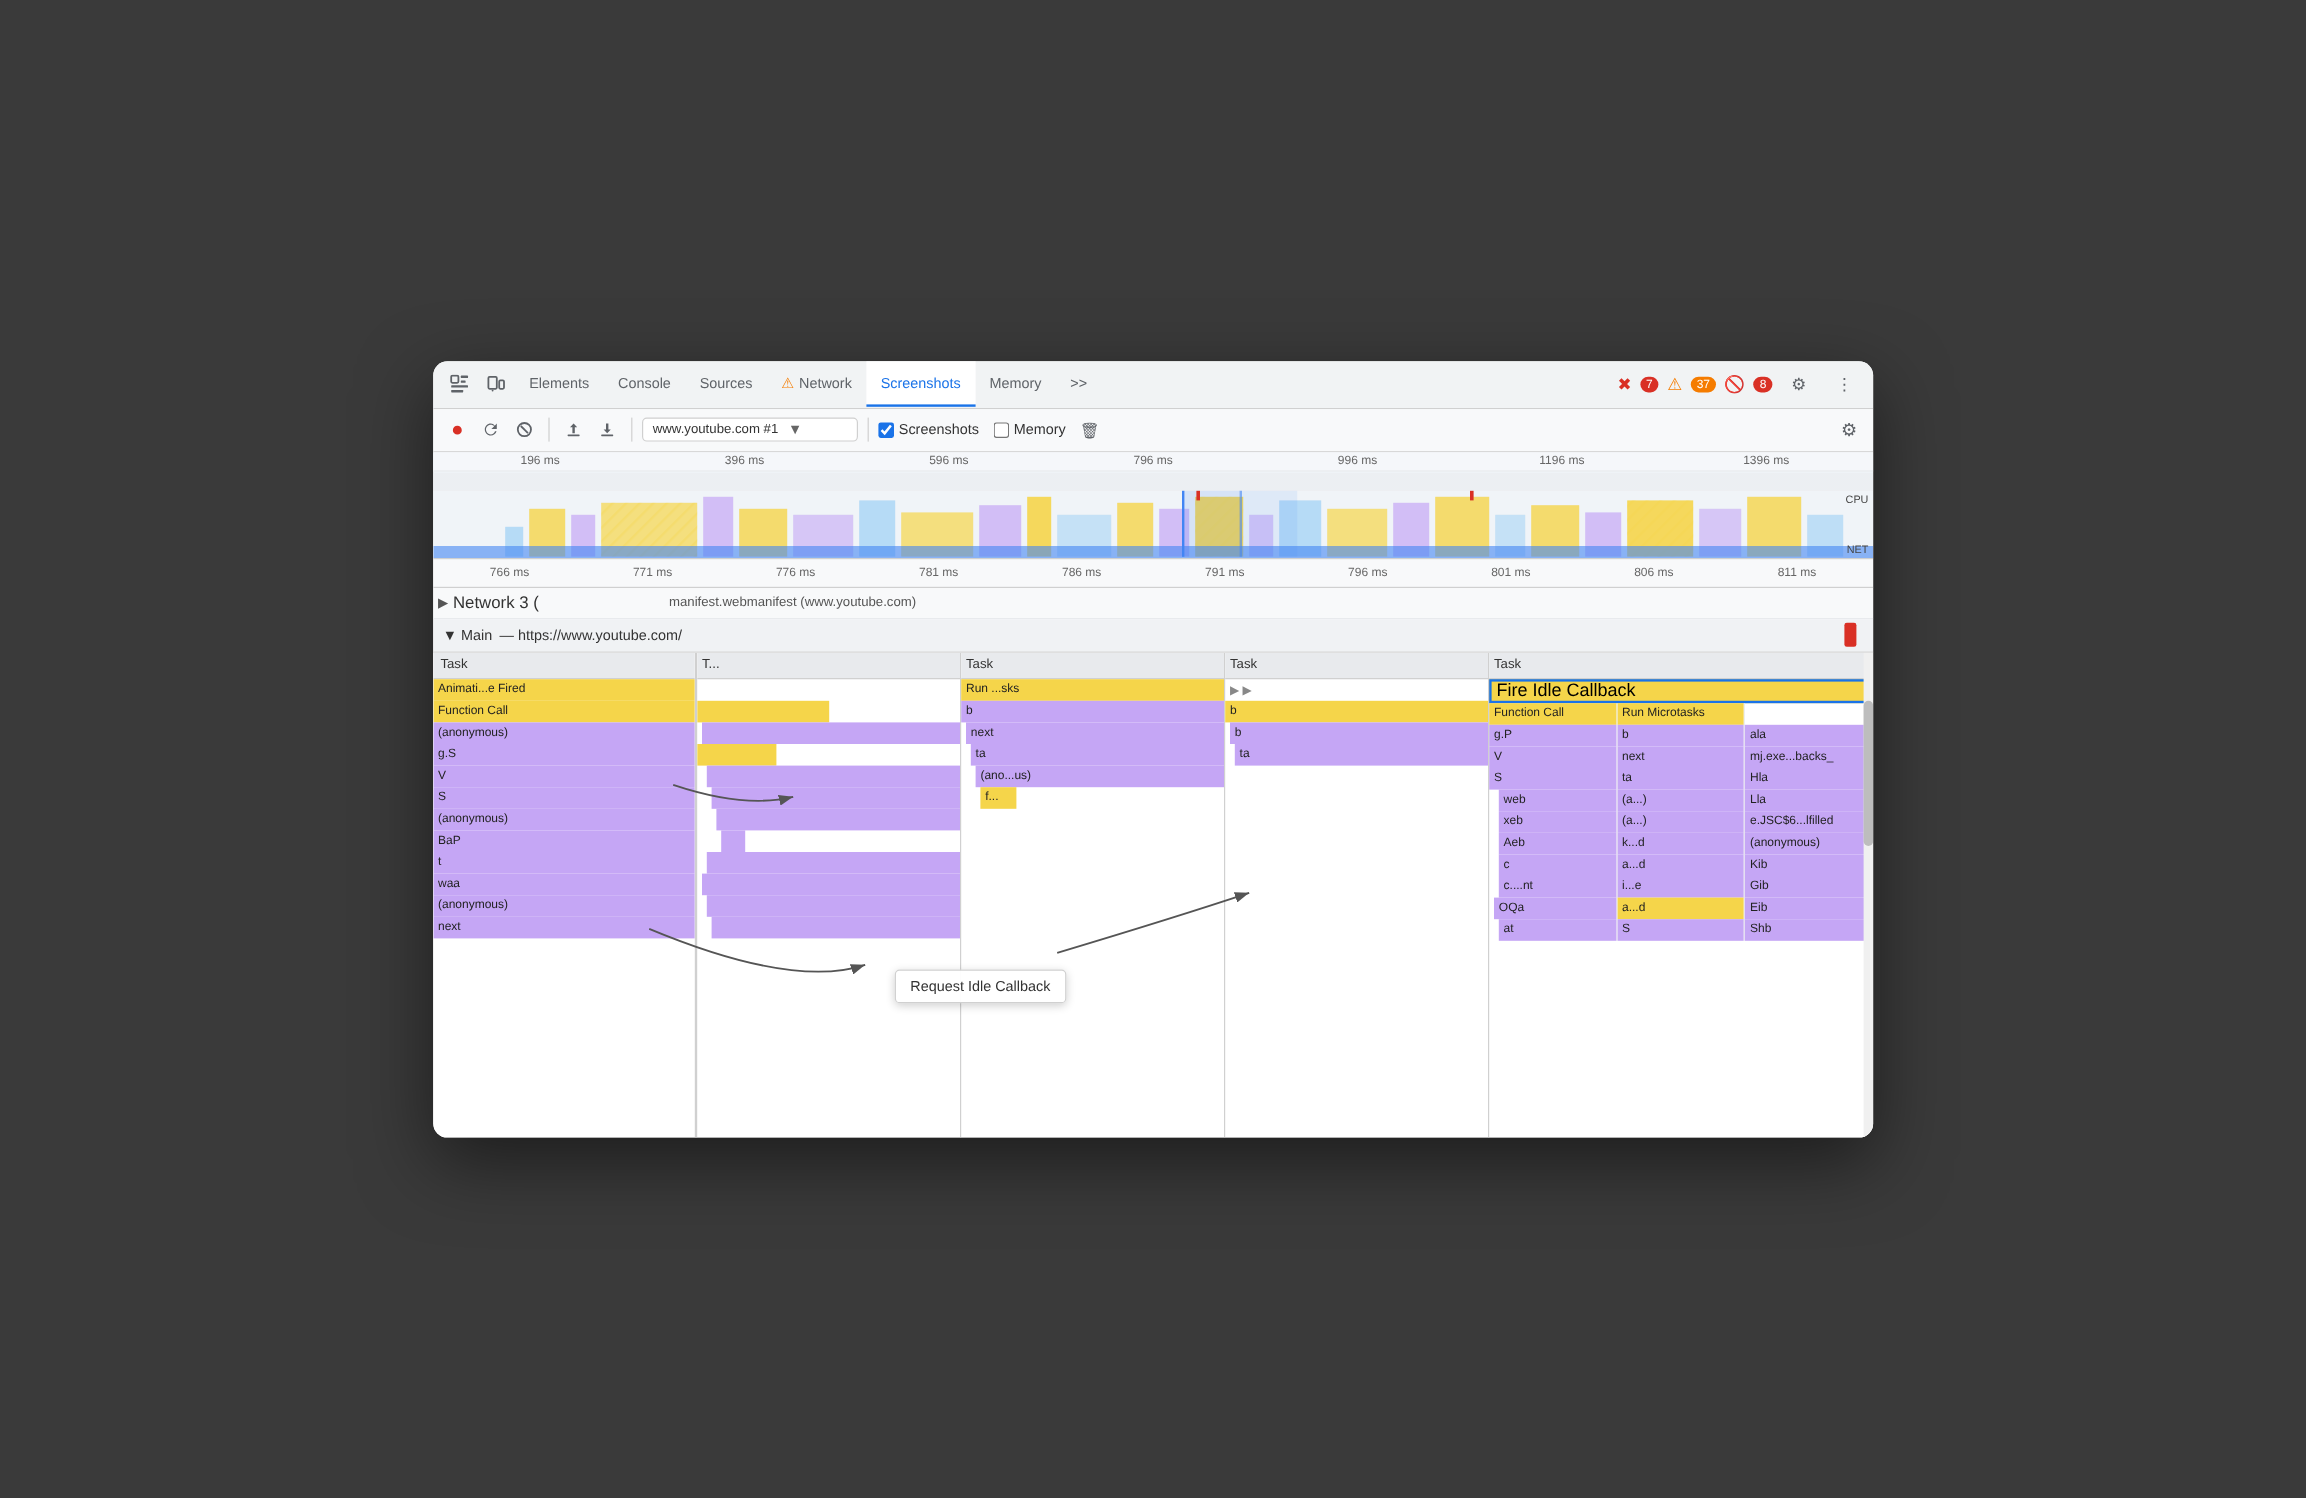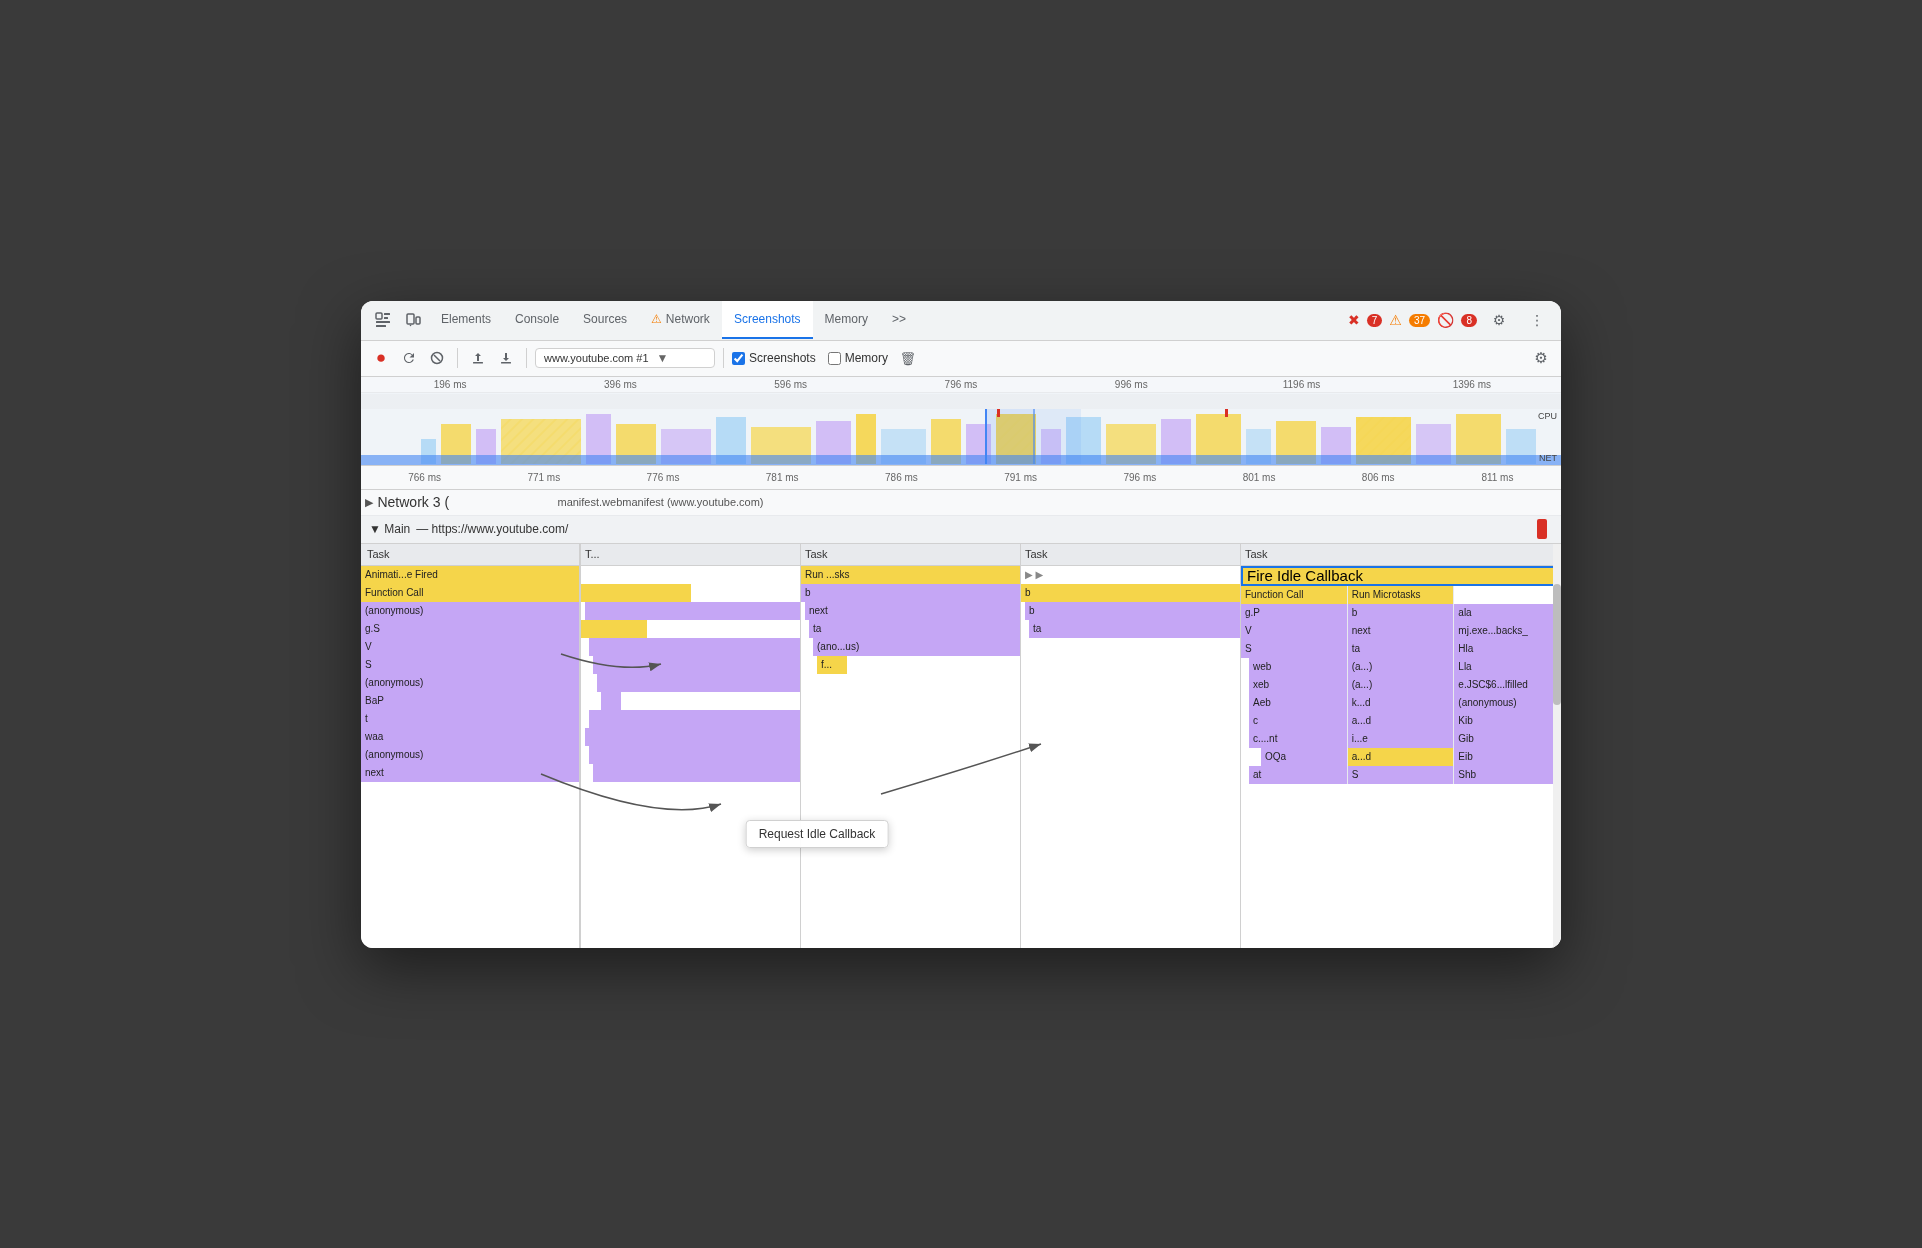--- a/index.html
+++ b/index.html
@@ -542,21 +542,21 @@
             <div style="border-right:1px solid #e8eaed;display:flex;flex-direction:column;">
               <div class="fr fr-y">Function Call</div>
               <div class="fr fr-p">g.P</div>
               <div class="fr fr-p">V</div>
               <div class="fr fr-p">S</div>
               <div class="fr fr-p" style="margin-left:8px;">web</div>
               <div class="fr fr-p" style="margin-left:8px;">xeb</div>
               <div class="fr fr-p" style="margin-left:8px;">Aeb</div>
               <div class="fr fr-p" style="margin-left:8px;">c</div>
               <div class="fr fr-p" style="margin-left:8px;">c....nt</div>
-              <div class="fr fr-p" style="margin-left:20px;">OQa</div>
+              <div class="fr fr-p" style="margin-left:4px;">OQa</div>
               <div class="fr fr-p" style="margin-left:8px;">at</div>
             </div>
 
             <div style="border-right:1px solid #e8eaed;display:flex;flex-direction:column;">
               <div class="fr fr-y">Run Microtasks</div>
               <div class="fr fr-p">b</div>
               <div class="fr fr-p">next</div>
               <div class="fr fr-p">ta</div>
               <div class="fr fr-p">(a...)</div>
               <div class="fr fr-p">(a...)</div>
@@ -578,21 +578,21 @@
               <div class="fr fr-p">Kib</div>
               <div class="fr fr-p">Gib</div>
               <div class="fr fr-p">Eib</div>
               <div class="fr fr-p">Shb</div>
             </div>
           </div>
         </div>
       </div>
     </div>
 
-    <div class="tooltip-box" style="bottom:100px;left:38%;transform:translateX(-50%);margin-top:12px;">
+    <div class="tooltip-box" style="bottom:112px;left:38%;transform:translateX(-50%);margin-top:12px;">
       <span>Request Idle Callback</span>
     </div>
 
     <svg style="position:absolute;top:0;left:0;width:100%;height:100%;pointer-events:none;">
 
       <path d="M 200 110 Q 260 130 300 120" stroke="#555" stroke-width="1.5" fill="none" marker-end="url(#arrowhead)"></path>
 
       <path d="M 180 230 Q 300 280 360 260" stroke="#555" stroke-width="1.5" fill="none" marker-end="url(#arrowhead)"></path>
 
       <path d="M 520 250 Q 620 220 680 200" stroke="#555" stroke-width="1.5" fill="none" marker-end="url(#arrowhead)"></path>

